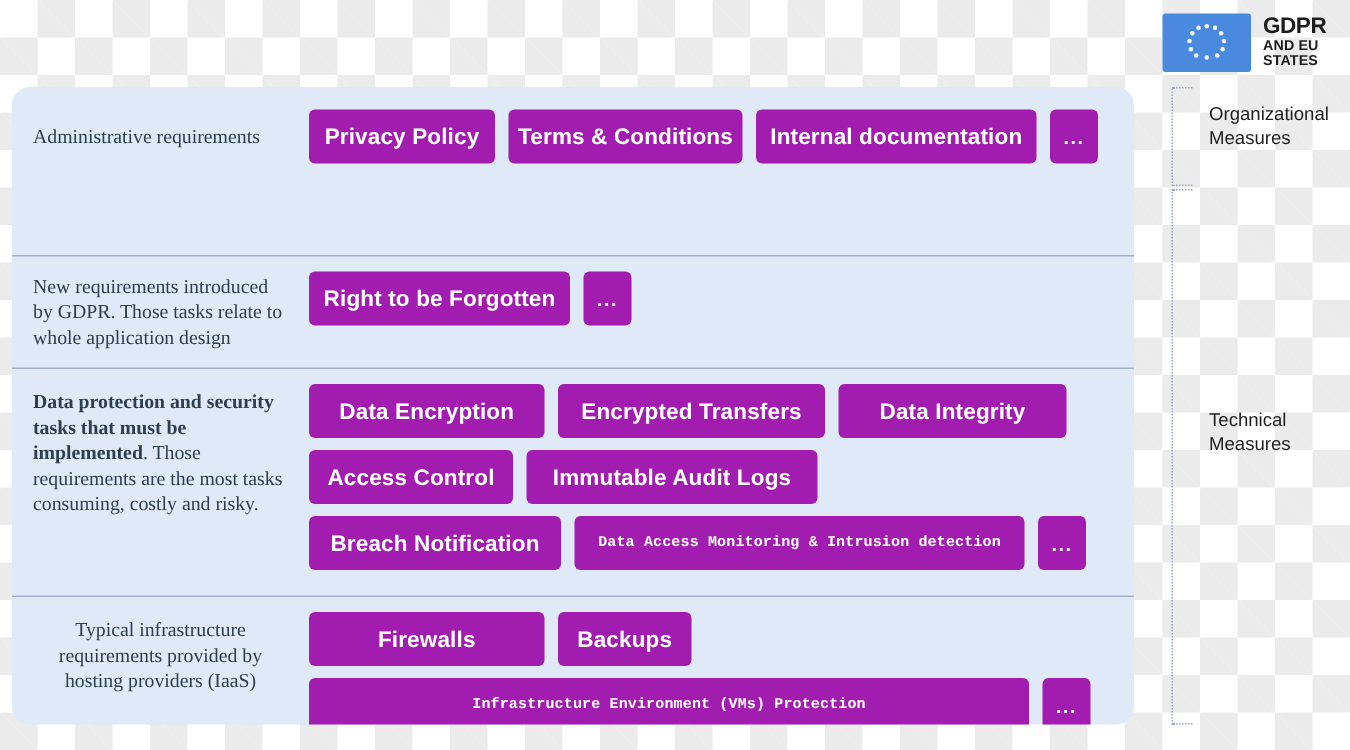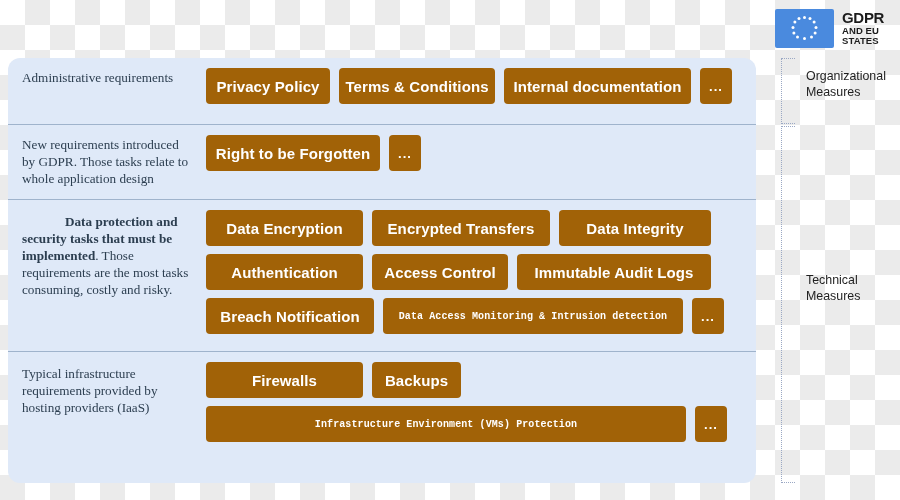--- a/index.html
+++ b/index.html
@@ -43,57 +43,57 @@
 
   .sec-label {
     width: 198px;
     flex: 0 0 198px;
     padding: 12px 14px 12px 14px;
     font-family: "Liberation Serif", serif;
     font-size: 13.2px;
     line-height: 1.28;
     color: #2c3e50;
   }
-  .sec-label b { font-weight: bold; margin-left: 43px; }
+  .sec-label b { font-weight: bold; }
 
   .sec-buttons {
     flex: 1;
     padding: 10px 8px 10px 0;
     display: flex;
     flex-direction: column;
     gap: 8px;
   }
   .btn-row { display: flex; gap: 9px; align-items: stretch; }
 
   .btn {
-    background: #a16207;
+    background: #a21caf;
     color: #ffffff;
     border-radius: 4px;
     display: flex;
     align-items: center;
     justify-content: center;
     font-family: "Liberation Sans", sans-serif;
     font-weight: bold;
     font-size: 15px;
     letter-spacing: 0.1px;
     padding: 0 10px;
     height: 36px;
     white-space: nowrap;
   }
   .btn.small { font-size: 10px; font-family: Liberation Mono, monospace; }
   .btn.ellipsis { padding: 0; font-size: 13px; letter-spacing: 1px; }
 
   
-  #sec1 { height: 66px; }
-  #sec2 { height: 75px; }
+  #sec1 { height: 66px; align-items: center; }
+  #sec2 { height: 75px; margin-top: 46px; }
   #sec3 { height: 152px; }
   #sec4 { height: 131px; }
 
   #sec3 .sec-label { padding-top: 14px; }
-  #sec4 .sec-label { padding-top: 14px; }
+  #sec4 .sec-label { padding-top: 14px; text-align: center; }
 
   
   #gdpr-logo {
     position: absolute;
     left: 775px;
     top: 6px;
     width: 120px;
     height: 44px;
     display: flex;
     align-items: center;
@@ -170,21 +170,20 @@
     <div class="sec-label">
       <b>Data protection and security tasks that must be implemented</b><span>. Those requirements are the most tasks consuming, costly and risky.</span>
     </div>
     <div class="sec-buttons">
       <div class="btn-row">
         <div class="btn" style="width:157px">Data Encryption</div>
         <div class="btn" style="width:178px">Encrypted Transfers</div>
         <div class="btn" style="width:152px">Data Integrity</div>
       </div>
       <div class="btn-row">
-        <div class="btn" style="width:157px">Authentication</div>
         <div class="btn" style="width:136px">Access Control</div>
         <div class="btn" style="width:194px">Immutable Audit Logs</div>
       </div>
       <div class="btn-row">
         <div class="btn" style="width:168px">Breach Notification</div>
         <div class="btn small" style="width:300px">Data Access Monitoring &amp; Intrusion detection</div>
         <div class="btn ellipsis" style="width:32px">...</div>
       </div>
     </div>
   </div>

